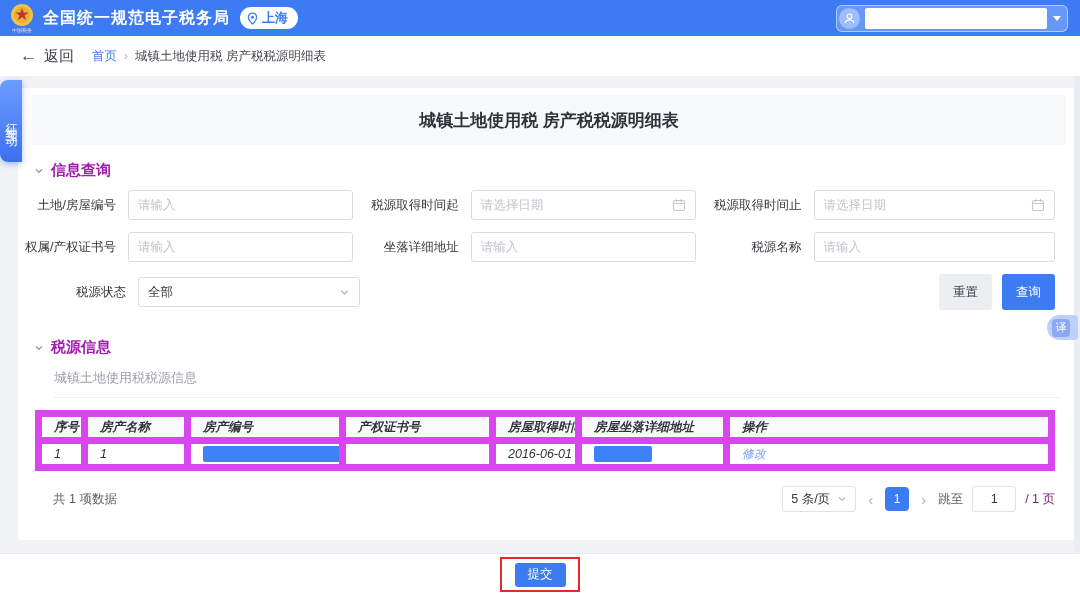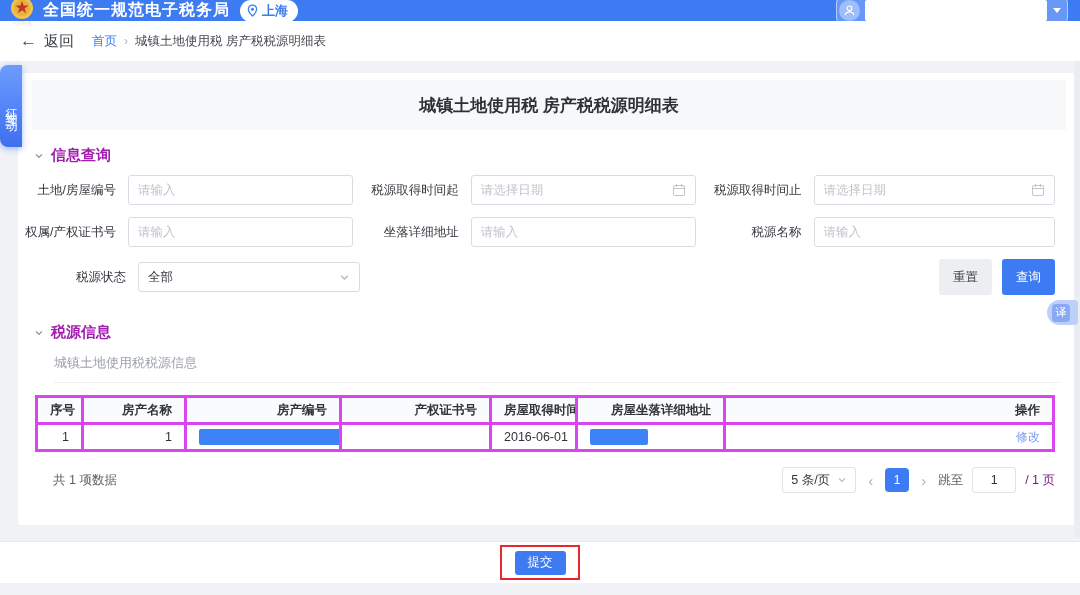--- a/index.html
+++ b/index.html
@@ -1,20 +1,20 @@
 <!DOCTYPE html>
 <html><head>
 <meta charset="utf-8">
 <style>
   * { margin:0; padding:0; box-sizing:border-box; }
   html,body { width:1080px; height:595px; }
   body { font-family:"Liberation Sans","DejaVu Sans",sans-serif; background:#f0f2f6; position:relative; overflow:hidden; color:#30343a; }
 
   
-  .header { height:21px; background:#3d7bf3; display:flex; align-items:center; padding:0 12px 0 10px; }
+  .header { height:36px; background:#3d7bf3; display:flex; align-items:center; padding:0 12px 0 10px; }
   .logo-wrap { display:flex; flex-direction:column; align-items:center; line-height:1; }
   .emblem { width:24px; height:24px; }
   .logo-caption { font-size:5px; color:#ffd9d9; margin-top:1px; white-space:nowrap; }
   .app-title { color:#fff; font-size:16px; font-weight:bold; letter-spacing:1px; margin-left:9px; }
   .loc-pill { margin-left:10px; background:#fff; border-radius:12px; height:22px; padding:0 10px 0 6px; display:flex; align-items:center; gap:3px; color:#3d7bf3; font-weight:bold; font-size:13px; }
   .hd-spacer { flex:1; }
   .user-box { width:232px; height:27px; background:rgba(255,255,255,.22); border:1px solid rgba(255,255,255,.5); border-radius:6px; display:flex; align-items:center; padding:0 6px 0 2px; }
   .avatar { width:21px; height:21px; border-radius:50%; background:#9fbdfa; display:flex; align-items:center; justify-content:center; flex-shrink:0; }
   .user-name { flex:1; height:21px; background:#fff; border-radius:2px; margin:0 6px 0 5px; border:none; }
   .user-caret { width:0; height:0; border-left:4px solid transparent; border-right:4px solid transparent; border-top:5px solid #fff; }
@@ -55,38 +55,38 @@
   .btn-reset { background:#eceef2; color:#3b3f46; }
   .btn-primary { background:#3d7bf3; color:#fff; }
 
   .section-src { margin-top:28px; }
   .tabs { display:flex; gap:46px; margin:12px 20px 0 36px; border-bottom:1px solid #eef0f3;flex-direction:column; }
   .tab { font-size:13px; padding-bottom:10px; cursor:pointer; }
   .tab-inactive { color:#9ba1ab; }
   .tab-active { color:#3d7bf3; font-weight:500; border-bottom:2px solid #3d7bf3; margin-bottom:-1px; }
 
   table.grid { border-collapse:collapse; margin:12px 25px 0 17px; width:calc(100% - 42px); table-layout:fixed; }
-  .grid th, .grid td { border:3px solid #d946ef; height:27px; padding:0 12px; font-size:12.5px; text-align:right; color:#30343a; overflow:hidden; white-space:nowrap; }
+  .grid th, .grid td { border:7px solid #d946ef; height:27px; padding:0 12px; font-size:12.5px; text-align:left; color:#30343a; overflow:hidden; white-space:nowrap;font-style:italic; }
   .grid thead th { background:#fafbfc; font-weight:bold; }
   .redact { height:16px; border-radius:2px; background:#3e82f7; }
   .redact-code { width:148px; }
   .redact-addr { width:58px; }
   .action-link { color:#7d9cf2; font-size:12px; cursor:pointer; }
 
   .pagination { display:flex; align-items:center; margin:15px 25px 0 35px; font-size:12.5px; color:#5c6066; }
   .pg-right { margin-left:auto; display:flex; align-items:center; gap:9px; }
   .size-select { height:26px; border:1px solid #dfe2e7; border-radius:3px; padding:0 8px; display:flex; align-items:center; gap:7px; color:#33373d; cursor:pointer; }
   .pg-arrow { color:#abafb6; font-size:15px; padding:0 3px; cursor:pointer; line-height:1; }
   .pg-num { width:24px; height:24px; background:#3d7bf3; color:#fff; border-radius:4px; font-size:12px; display:flex; align-items:center; justify-content:center; cursor:pointer; }
   .jump-label { color:#5c6066; }
   .jump-input { width:44px; height:26px; border:1px solid #dfe2e7; border-radius:3px; text-align:center; font-size:12.5px; color:#33373d; outline:none; font-family:inherit; }
   .pg-suffix { color:#701a75; }
 
   
-  .footer { position:absolute; left:0; right:0; bottom:12px; height:42px; background:#fff; border-top:1px solid #e7e9ee; display:flex; align-items:center; justify-content:center; }
+  .footer { position:absolute; left:0; right:0; bottom:0; height:42px; background:#fff; border-top:1px solid #e7e9ee; display:flex; align-items:center; justify-content:center; }
   .submit-btn { background:#3d7bf3; color:#fff; border:none; border-radius:3px; height:24px; padding:0 13px; font-size:12.5px; cursor:pointer; font-family:inherit; }
   .annotation-box { position:absolute; left:50%; transform:translateX(-50%); top:3px; width:80px; height:35px; border:2px solid #e8262d; pointer-events:none; }
 </style>
 </head>
 <body>
 
 <div class="header">
   <div class="logo-wrap">
     <svg class="emblem" viewBox="0 0 24 24">
       <circle cx="12" cy="12" r="11" fill="#f3c24a"></circle>

